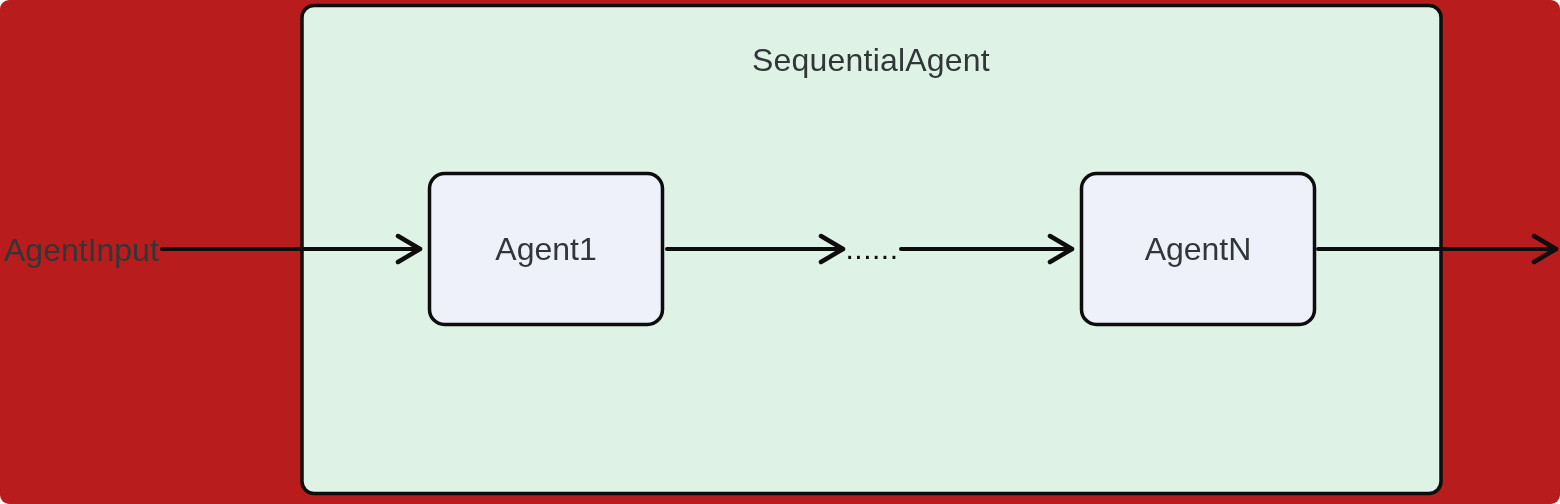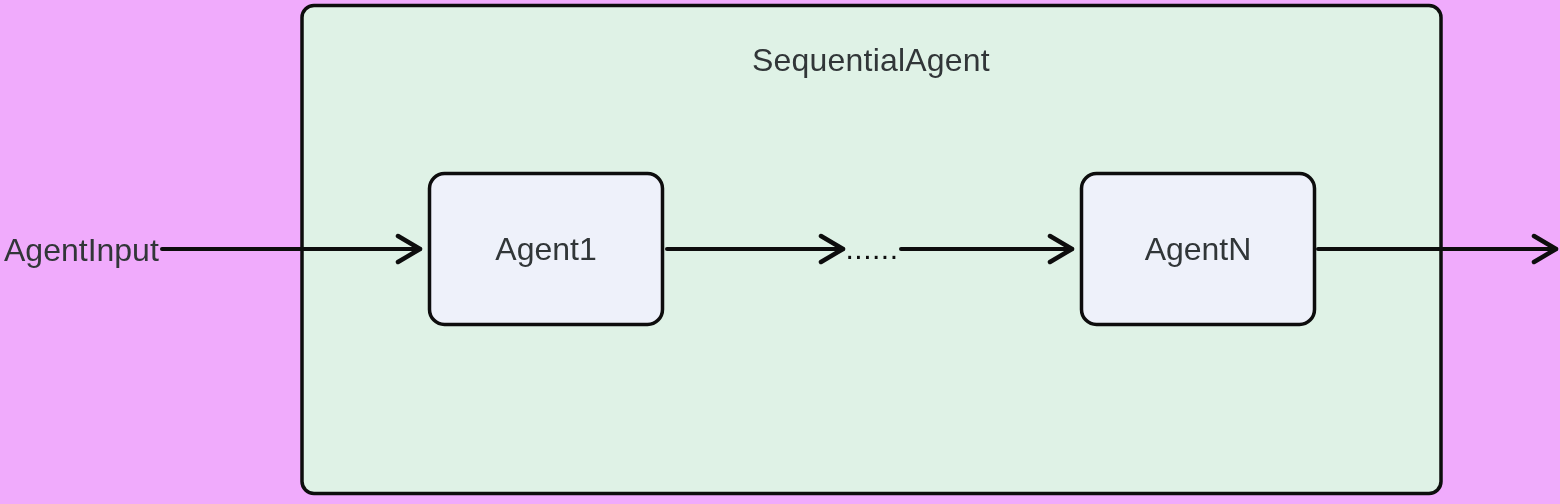--- a/index.html
+++ b/index.html
@@ -7,21 +7,22 @@
     padding: 0;
     background: #ffffff;
     width: 1560px;
     height: 504px;
     overflow: hidden;
   }
   .stage {
     position: relative;
     width: 1560px;
     height: 504px;
-    background: #f0abfc;
+    background: #b91c1c;
+    border-radius: 9px;
   }
   svg {
     display: block;
   }
   text {
     font-family: "Liberation Sans", "DejaVu Sans", sans-serif;
   }
   .diagram-title {
     font-size: 32px;
     letter-spacing: 0.2px;

